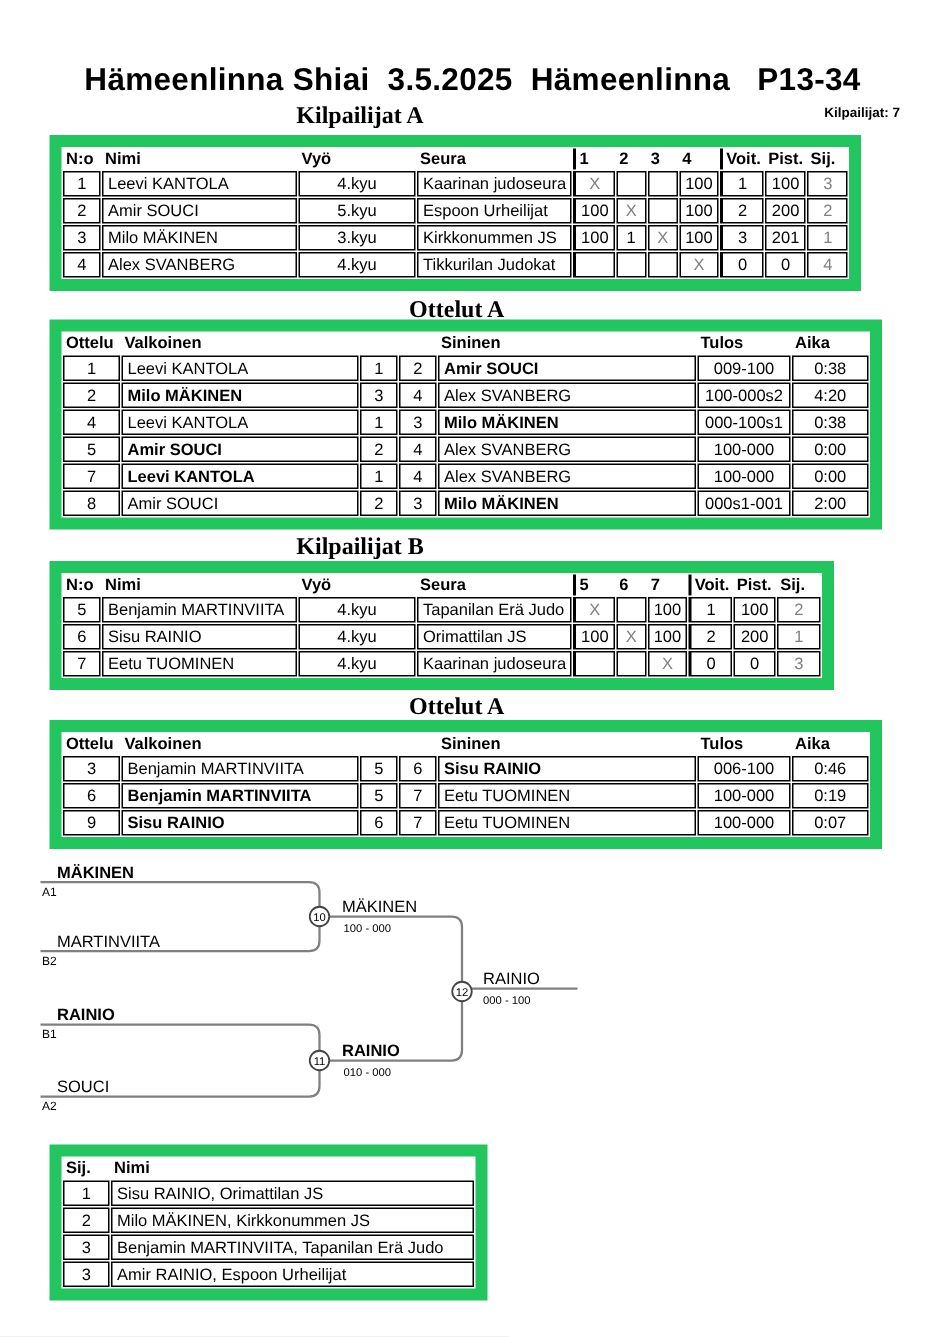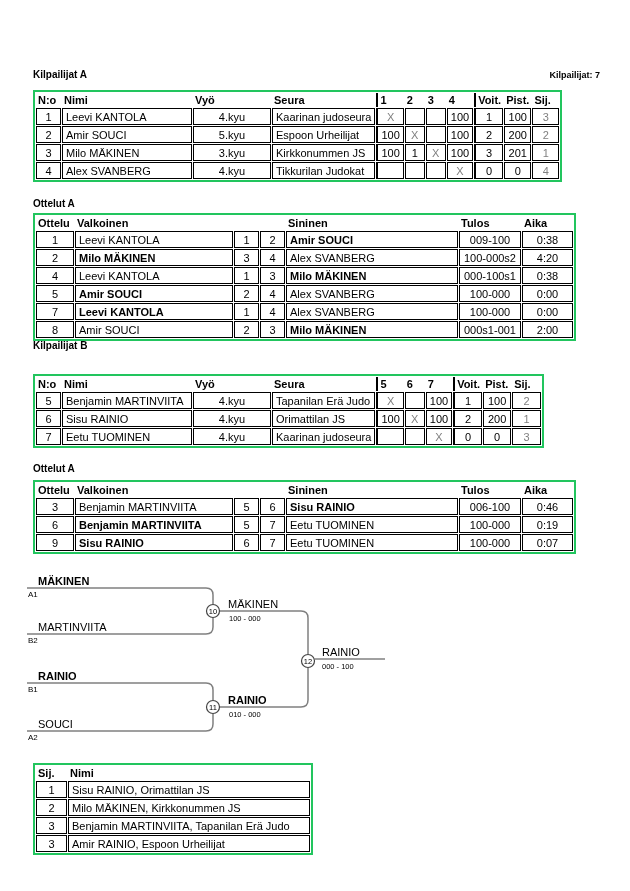--- a/index.html
+++ b/index.html
@@ -4,25 +4,25 @@
 <style>
   html,body{margin:0;padding:0;background:#e8e8e8;}
   .page{
     position:relative;width:630px;height:891px;background:#fff;
     font-family:"Liberation Sans",sans-serif;color:#000;overflow:hidden;margin:0 auto;
   }
   .title{
     position:absolute;top:42px;left:0;width:630px;text-align:center;
     font-size:21px;font-weight:bold;white-space:pre;letter-spacing:0.2px;
   }
-  .sec-label{position:absolute;font-size:10px;font-weight:bold;white-space:pre;}
+  .sec-label{position:absolute;font-size:16px;font-weight:bold;text-align:center;white-space:pre;font-family:Liberation Serif, serif;}
   .count{position:absolute;top:70px;right:30px;font-size:9px;font-weight:bold;}
   table.grid{
     position:absolute;border-collapse:separate;border-spacing:1px;
-    border:2px solid #22c55e;table-layout:fixed;background:#fff;font-size:11px;
+    border:8px solid #22c55e;table-layout:fixed;background:#fff;font-size:11px;
   }
   .grid th{
     font-weight:bold;height:14px;padding:0 2px;text-align:left;
     white-space:nowrap;overflow:hidden;border:0 solid #000;
   }
   .grid td{
     border:1px solid #000;height:15px;padding:0 3px;text-align:center;
     white-space:nowrap;overflow:hidden;
   }
   .grid td.left,.grid th.left{text-align:left;}
@@ -30,35 +30,36 @@
   .grid th.sep{border-left:2px solid #000;}
   .grid td.bold{font-weight:bold;}
   .grid td.gray{color:#808080;}
   .t1{left:33px;top:90px;}
   .t2{left:33px;top:213px;}
   .t3{left:33px;top:374px;}
   .t4{left:33px;top:480px;}
   .t5{left:33px;top:763px;}
   .lbl-pool-a{left:33px;top:69px;width:414px;}
   .lbl-matches-a{left:33px;top:198px;width:543px;}
-  .lbl-pool-b{left:33px;top:340px;width:414px;}
+  .lbl-pool-b{left:33px;top:356px;width:414px;}
   .lbl-matches-b{left:33px;top:463px;width:543px;}
   .lbl-results{left:33px;top:746px;width:280px;}
   .bracket{position:absolute;left:20px;top:565px;}
   .bracket text{font-family:"Liberation Sans",sans-serif;font-size:11px;fill:#000;}
   .bracket text.small{font-size:8px;}
   .bracket text.score{font-size:7.5px;}
   .bracket text.mnum{font-size:7.5px;text-anchor:middle;}
   .bracket text.b{font-weight:bold;}
 </style>
 </head>
 <body>
 
 <div class="page">
 
+  <div class="title">Hämeenlinna Shiai  3.5.2025  Hämeenlinna   P13-34</div>
 
   <div class="sec-label lbl-pool-a">Kilpailijat A</div>
   <div class="count">Kilpailijat: 7</div>
 
   <table class="grid t1">
     <colgroup>
       <col style="width:25px" class="hleft">
       <col style="width:130px" class="tleft">
       <col style="width:78px">
       <col style="width:96px" class="tleft">

